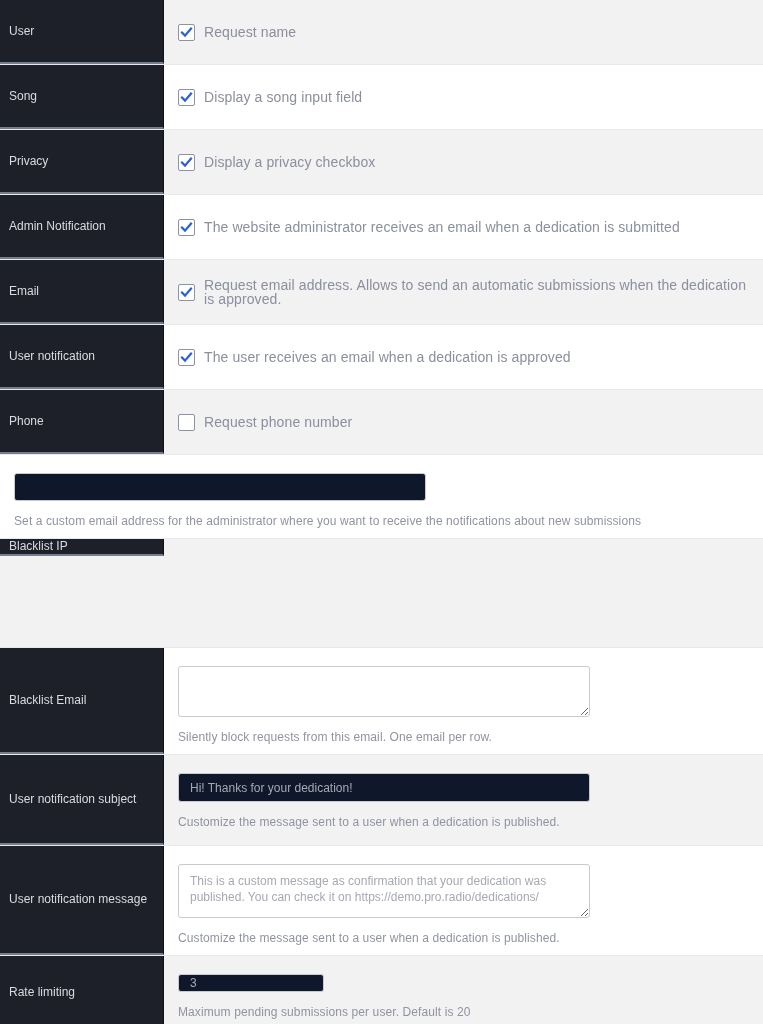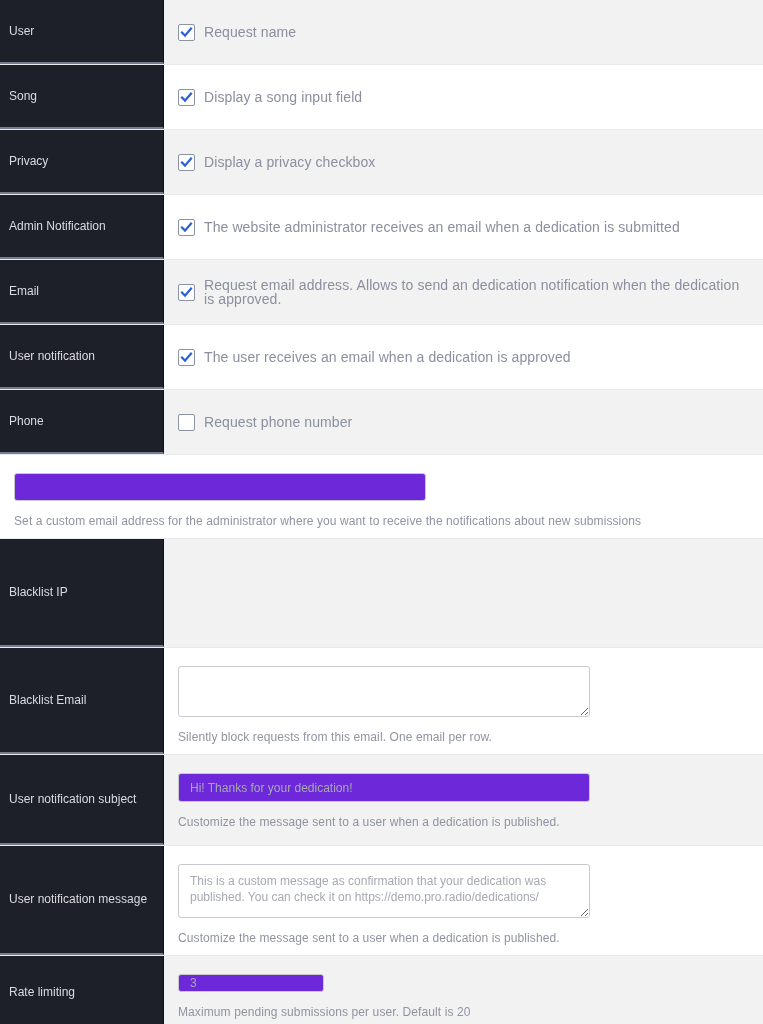--- a/index.html
+++ b/index.html
@@ -89,21 +89,21 @@
   .row.inp .row-field {
     padding: 18px 14px 10px 14px;
     justify-content: flex-start;
   }
 
   .text-input {
     width: 412px;
     height: 29px;
     border: 1px solid #c9cacd;
     border-radius: 3px;
-    background: #6d28d9;
+    background: #0f172a;
     font-family: "Liberation Sans", sans-serif;
     font-size: 12px;
     color: #a6a9b2;
     padding: 0 11px;
     outline: none;
     display: block;
   }
   .text-input.small { width: 146px; }
   .text-input::placeholder { color: #a6a9b2; opacity: 1; }
 
@@ -129,21 +129,21 @@
   .help {
     font-size: 12px;
     line-height: 14px;
     color: #9094a1;
     margin-top: 13px;
     letter-spacing: 0.1px;
   }
 
   
   .h-custom-email { height: 84px; }
-  .h-blacklist-ip { height: 109px; }
+  .h-blacklist-ip { height: 109px; flex-direction: column; }
   .h-blacklist-email { height: 107px; }
   .h-user-subject { height: 91px; }
   .h-user-message { height: 110px; }
   .h-rate { height: 74px; }
 </style>
 </head>
 <body>
 
 <div class="settings-table">
 
@@ -205,21 +205,21 @@
 
   <div class="row cb alt">
     <div class="row-label">Email</div>
     <div class="row-field">
       <label class="cb-wrap">
         <span class="checkbox">
           <svg width="13" height="13" viewBox="0 0 13 13">
               <path d="M2 6.6 L5 9.6 L11 2.6" stroke="#2a5fd6" stroke-width="2.2" fill="none" stroke-linecap="square"></path>
             </svg>
         </span>
-        <span class="cb-label">Request email address. Allows to send an dedication notification when the dedication is approved.</span>
+        <span class="cb-label">Request email address. Allows to send an automatic submissions when the dedication is approved.</span>
       </label>
     </div>
   </div>
 
   <div class="row cb">
     <div class="row-label">User notification</div>
     <div class="row-field">
       <label class="cb-wrap">
         <span class="checkbox">
           <svg width="13" height="13" viewBox="0 0 13 13">

